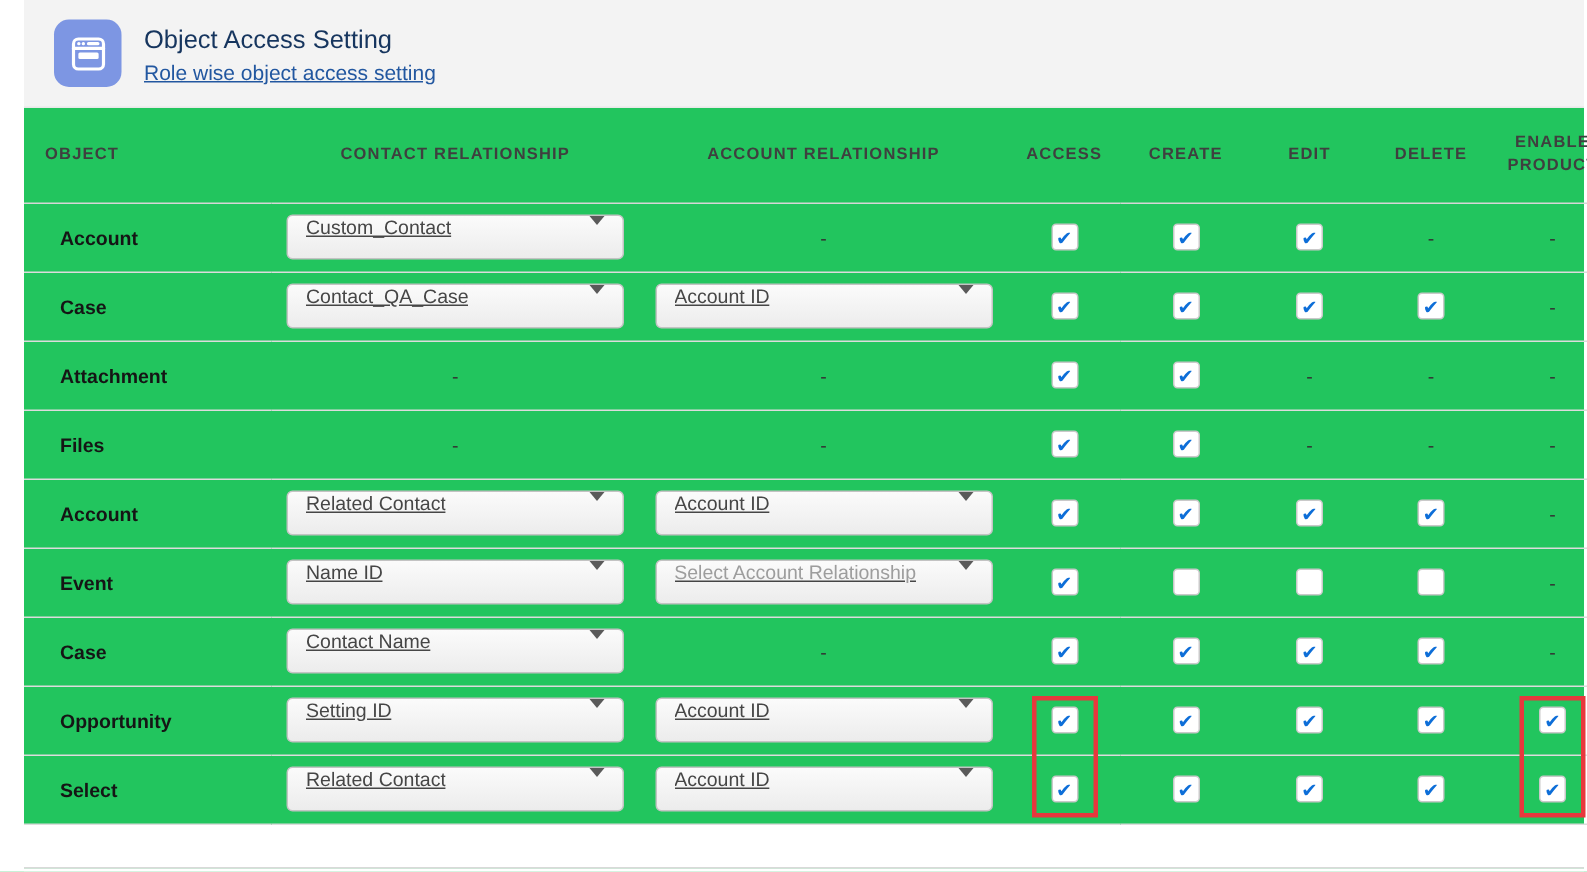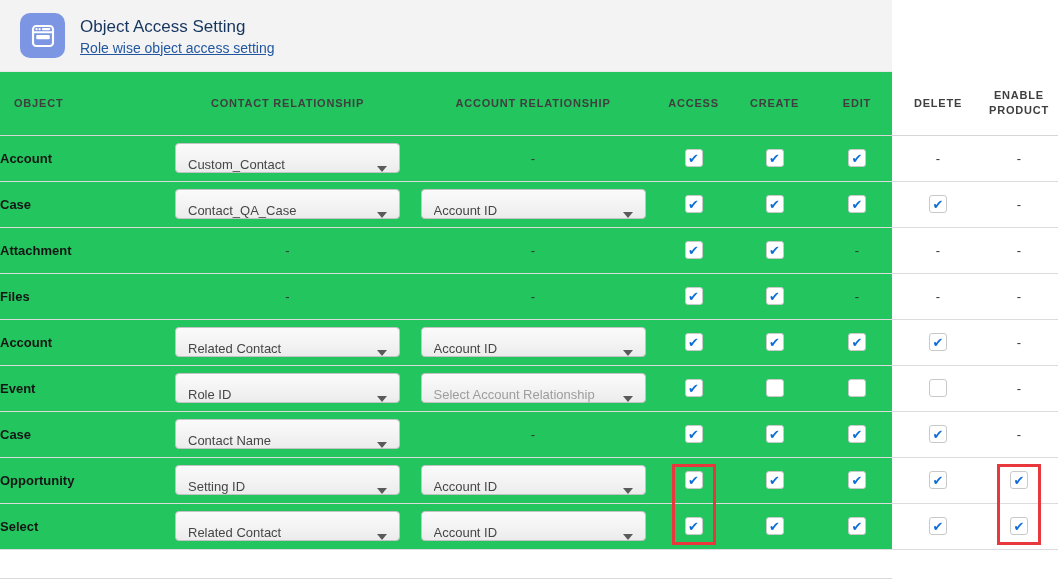--- a/index.html
+++ b/index.html
@@ -1,46 +1,46 @@
 <!DOCTYPE html>
 <html><head>
 <meta charset="utf-8">
 <style>
   * { margin:0; padding:0; box-sizing:border-box; }
   html,body { width:1058px; height:581px; overflow:hidden; background:#fff;
     font-family:"Liberation Sans", sans-serif; }
-  .page { width:892px; height:581px; position:relative; background:#fff; }
+  .page { width:1040px; height:581px; position:relative; background:#fff;margin-left:16px; }
 
   
   .band { height:72px; background:#f3f3f3; border-bottom:1px solid #e8e8e8;
     display:flex; align-items:center; padding-left:20px; }
   .app-icon { width:45px; height:45px; border-radius:10px; background:#7d96e3;
     display:flex; align-items:center; justify-content:center; flex:0 0 auto; }
   .titles { margin-left:15px; }
   .title { font-size:17px; color:#16355e; line-height:22px; }
   .subtitle { font-size:14px; color:#2257a0; margin-top:2px;text-decoration:underline; }
 
   
   .table-wrap { position:relative; background:#22c55e; }
   table { width:1058px; border-collapse:collapse; table-layout:fixed; }
   col.c1{width:165px} col.c2{width:245px} col.c3{width:246px} col.c4{width:75px}
   col.c5{width:87px} col.c6{width:78px} col.c7{width:84px} col.c8{width:78px}
   thead th { height:63px; vertical-align:middle; font-size:11px; font-weight:bold;
     color:#3f3f3f; letter-spacing:0.8px; text-align:center;
     border-bottom:1px solid #d6d6d6; line-height:15px; }
   thead th:first-child { text-align:left; padding-left:14px; }
   tbody td { height:46px; vertical-align:middle; border-bottom:1px solid #dcdcdc; }
-  td.obj { font-weight:bold; font-size:13px; color:#151515; padding-left:0; }
+  td.obj { font-weight:bold; font-size:13px; color:#151515; padding-left:24px; }
   td.rel { text-align:center; font-size:13px; color:#333; }
   td.perm { text-align:center; font-size:13px; color:#333; }
 
   .select { width:225px; height:30px; border:1px solid #c3c3c3; border-radius:4px;
-    background:linear-gradient(#fbfbfb,#ececec); display:flex; align-items:flex-end;
+    background:linear-gradient(#fbfbfb,#ececec); display:flex; align-items:flex-start;
     justify-content:space-between; padding:0 12px; margin:0 auto; font-size:13px;
-    color:#464646; cursor:pointer; }
+    color:#464646; cursor:pointer;text-decoration:underline; }
   .select span { white-space:nowrap; overflow:hidden; }
   .caret { width:0; height:0; border-left:5px solid transparent;
     border-right:5px solid transparent; border-top:6px solid #5a5a5a; flex:0 0 auto; }
   .select.muted span:first-child { color:#9d9d9d; }
 
   .checkbox { display:inline-flex; width:18px; height:18px; border:1px solid #c9c9c9;
     border-radius:3px; background:#fff; align-items:center; justify-content:center;
     font-size:13px; line-height:1; color:#0d6ed8; cursor:pointer; vertical-align:middle; }
 
   .footer-strip { height:29px; border-bottom:1px solid #d9d9d9; background:#fff; }
@@ -167,21 +167,21 @@
             <td class="perm"><span class="checkbox checked">✔</span></td>
             <td class="perm"><span class="checkbox checked">✔</span></td>
             <td class="perm"><span class="checkbox checked">✔</span></td>
             <td class="perm"><span class="checkbox checked">✔</span></td>
             <td class="perm">-</td>
           </tr>
           <tr>
             <td class="obj">Event</td>
             <td class="rel">
               <div class="select">
-                <span>Role ID</span>
+                <span>Name ID</span>
                 <span class="caret"></span>
               </div>
             </td>
             <td class="rel">
               <div class="select muted">
                 <span>Select Account Relationship</span>
                 <span class="caret"></span>
               </div>
             </td>
             <td class="perm"><span class="checkbox checked">✔</span></td>

